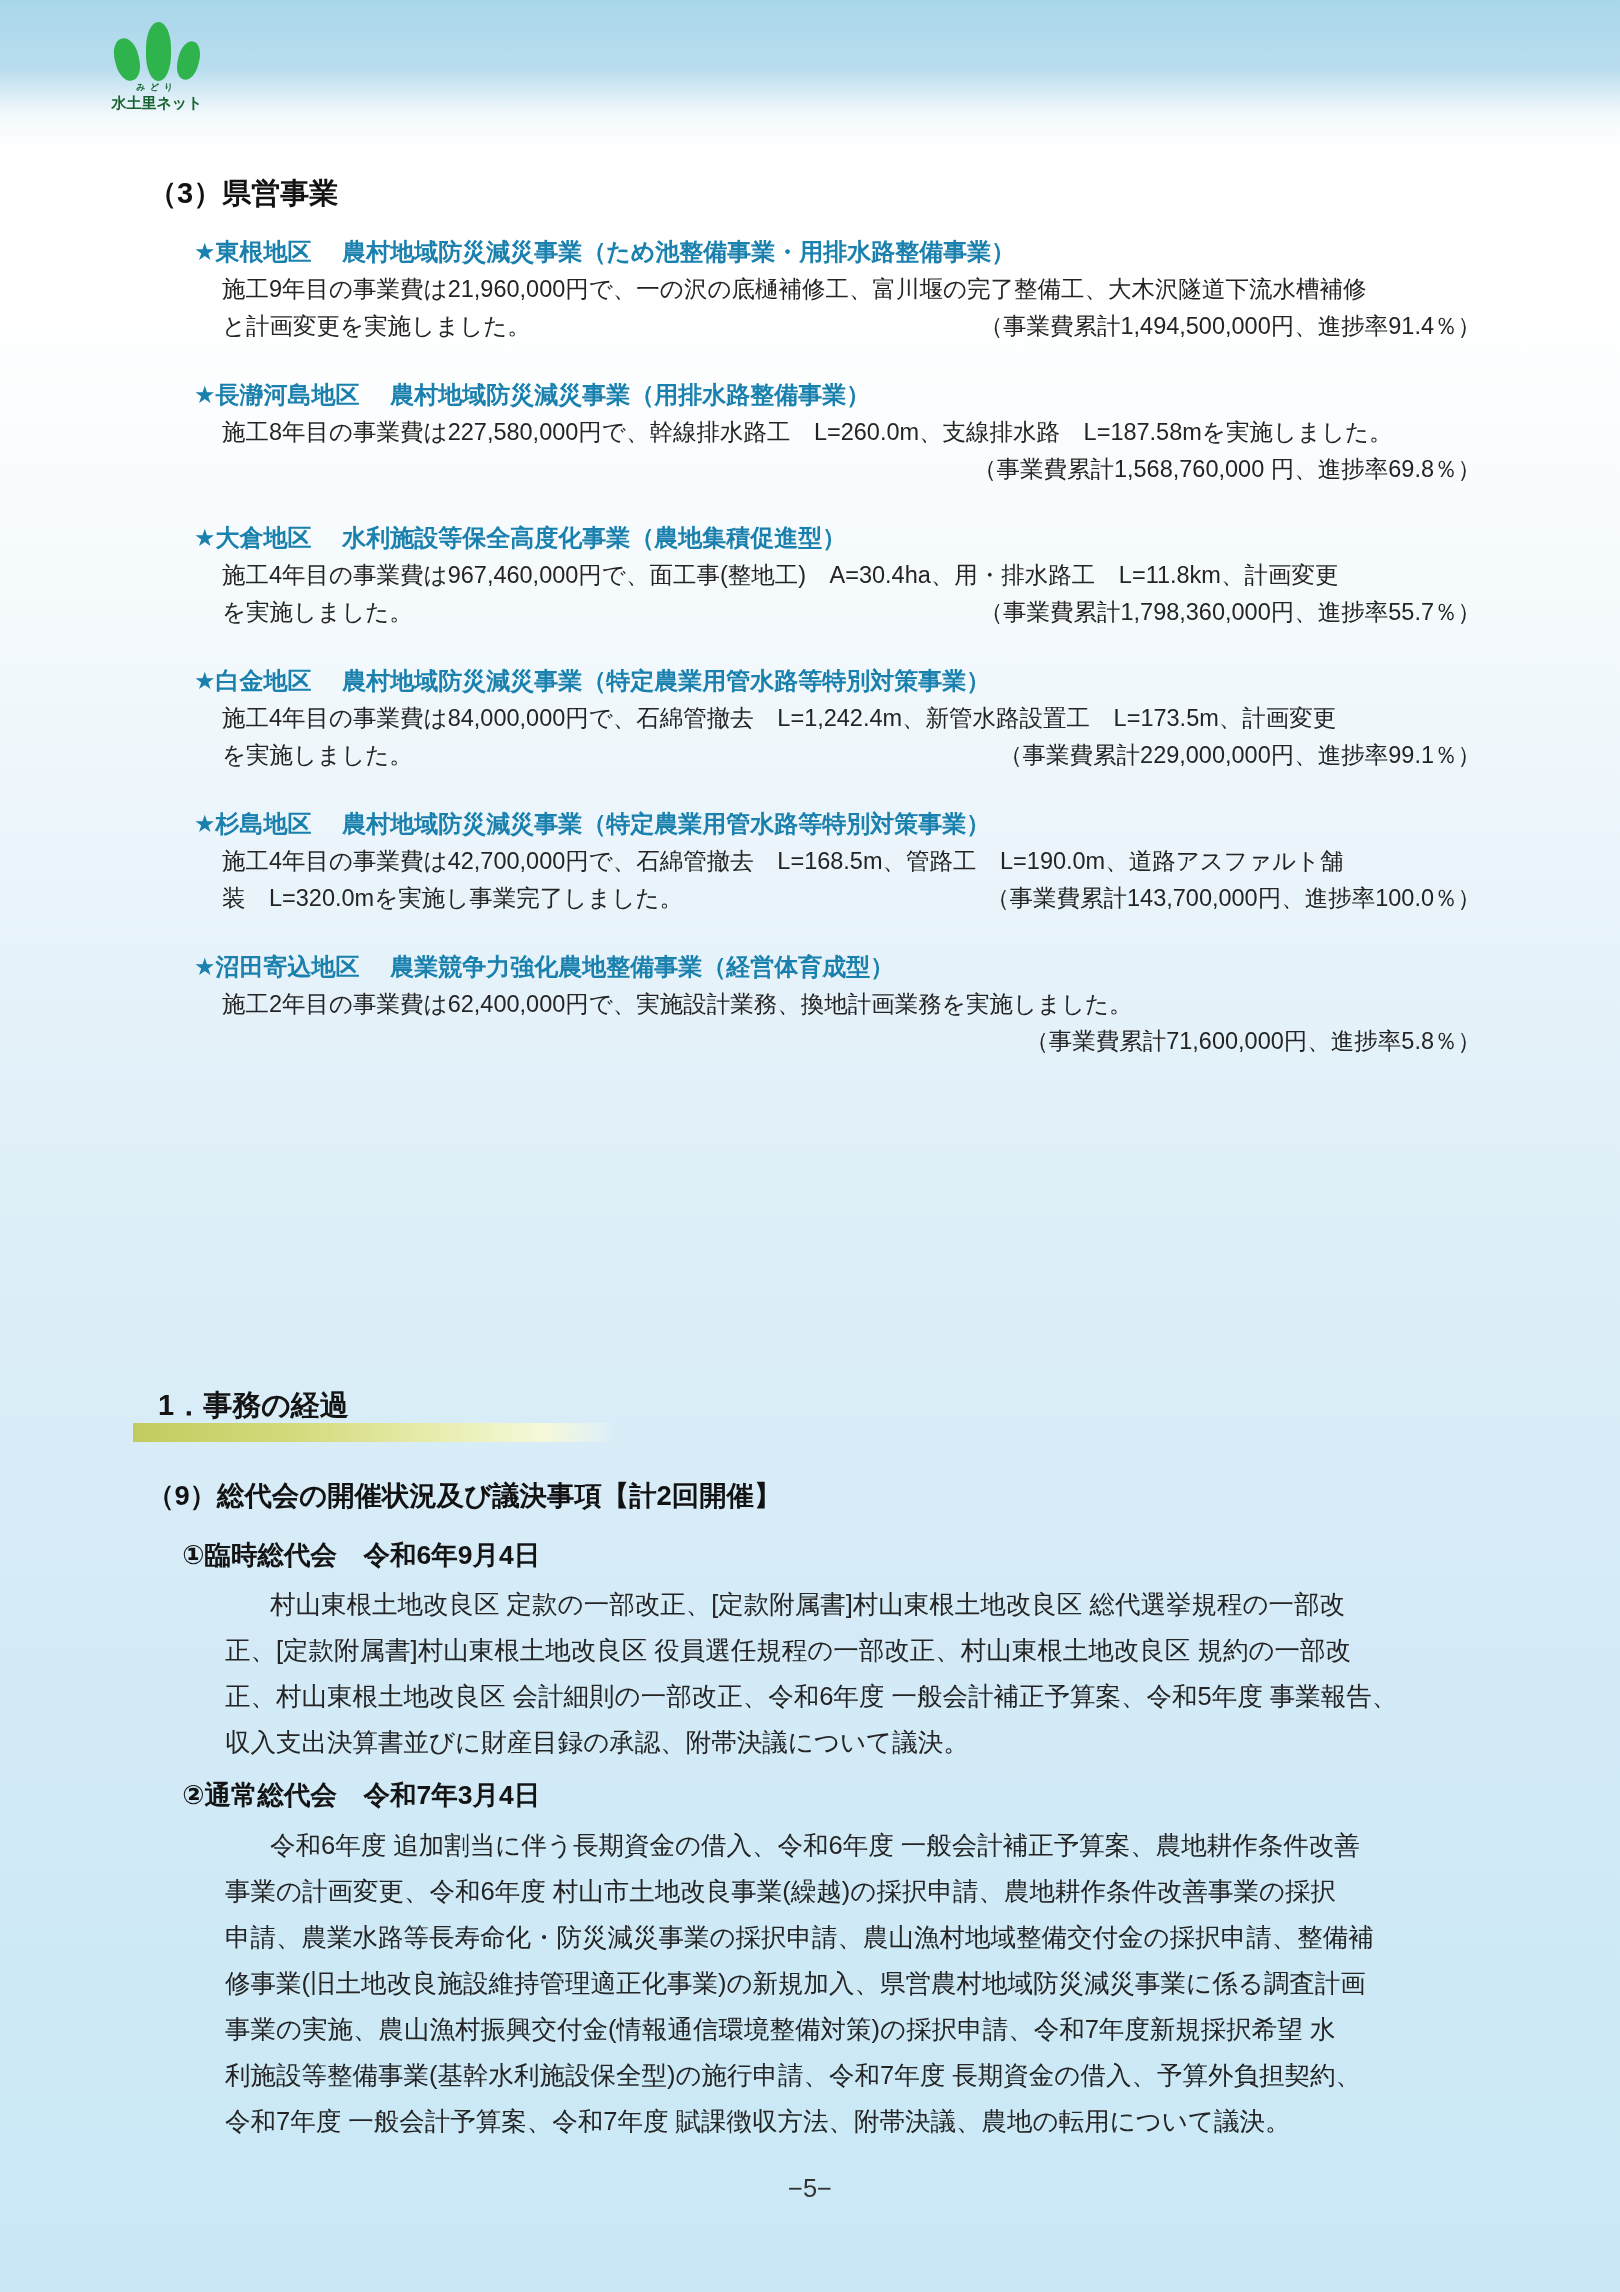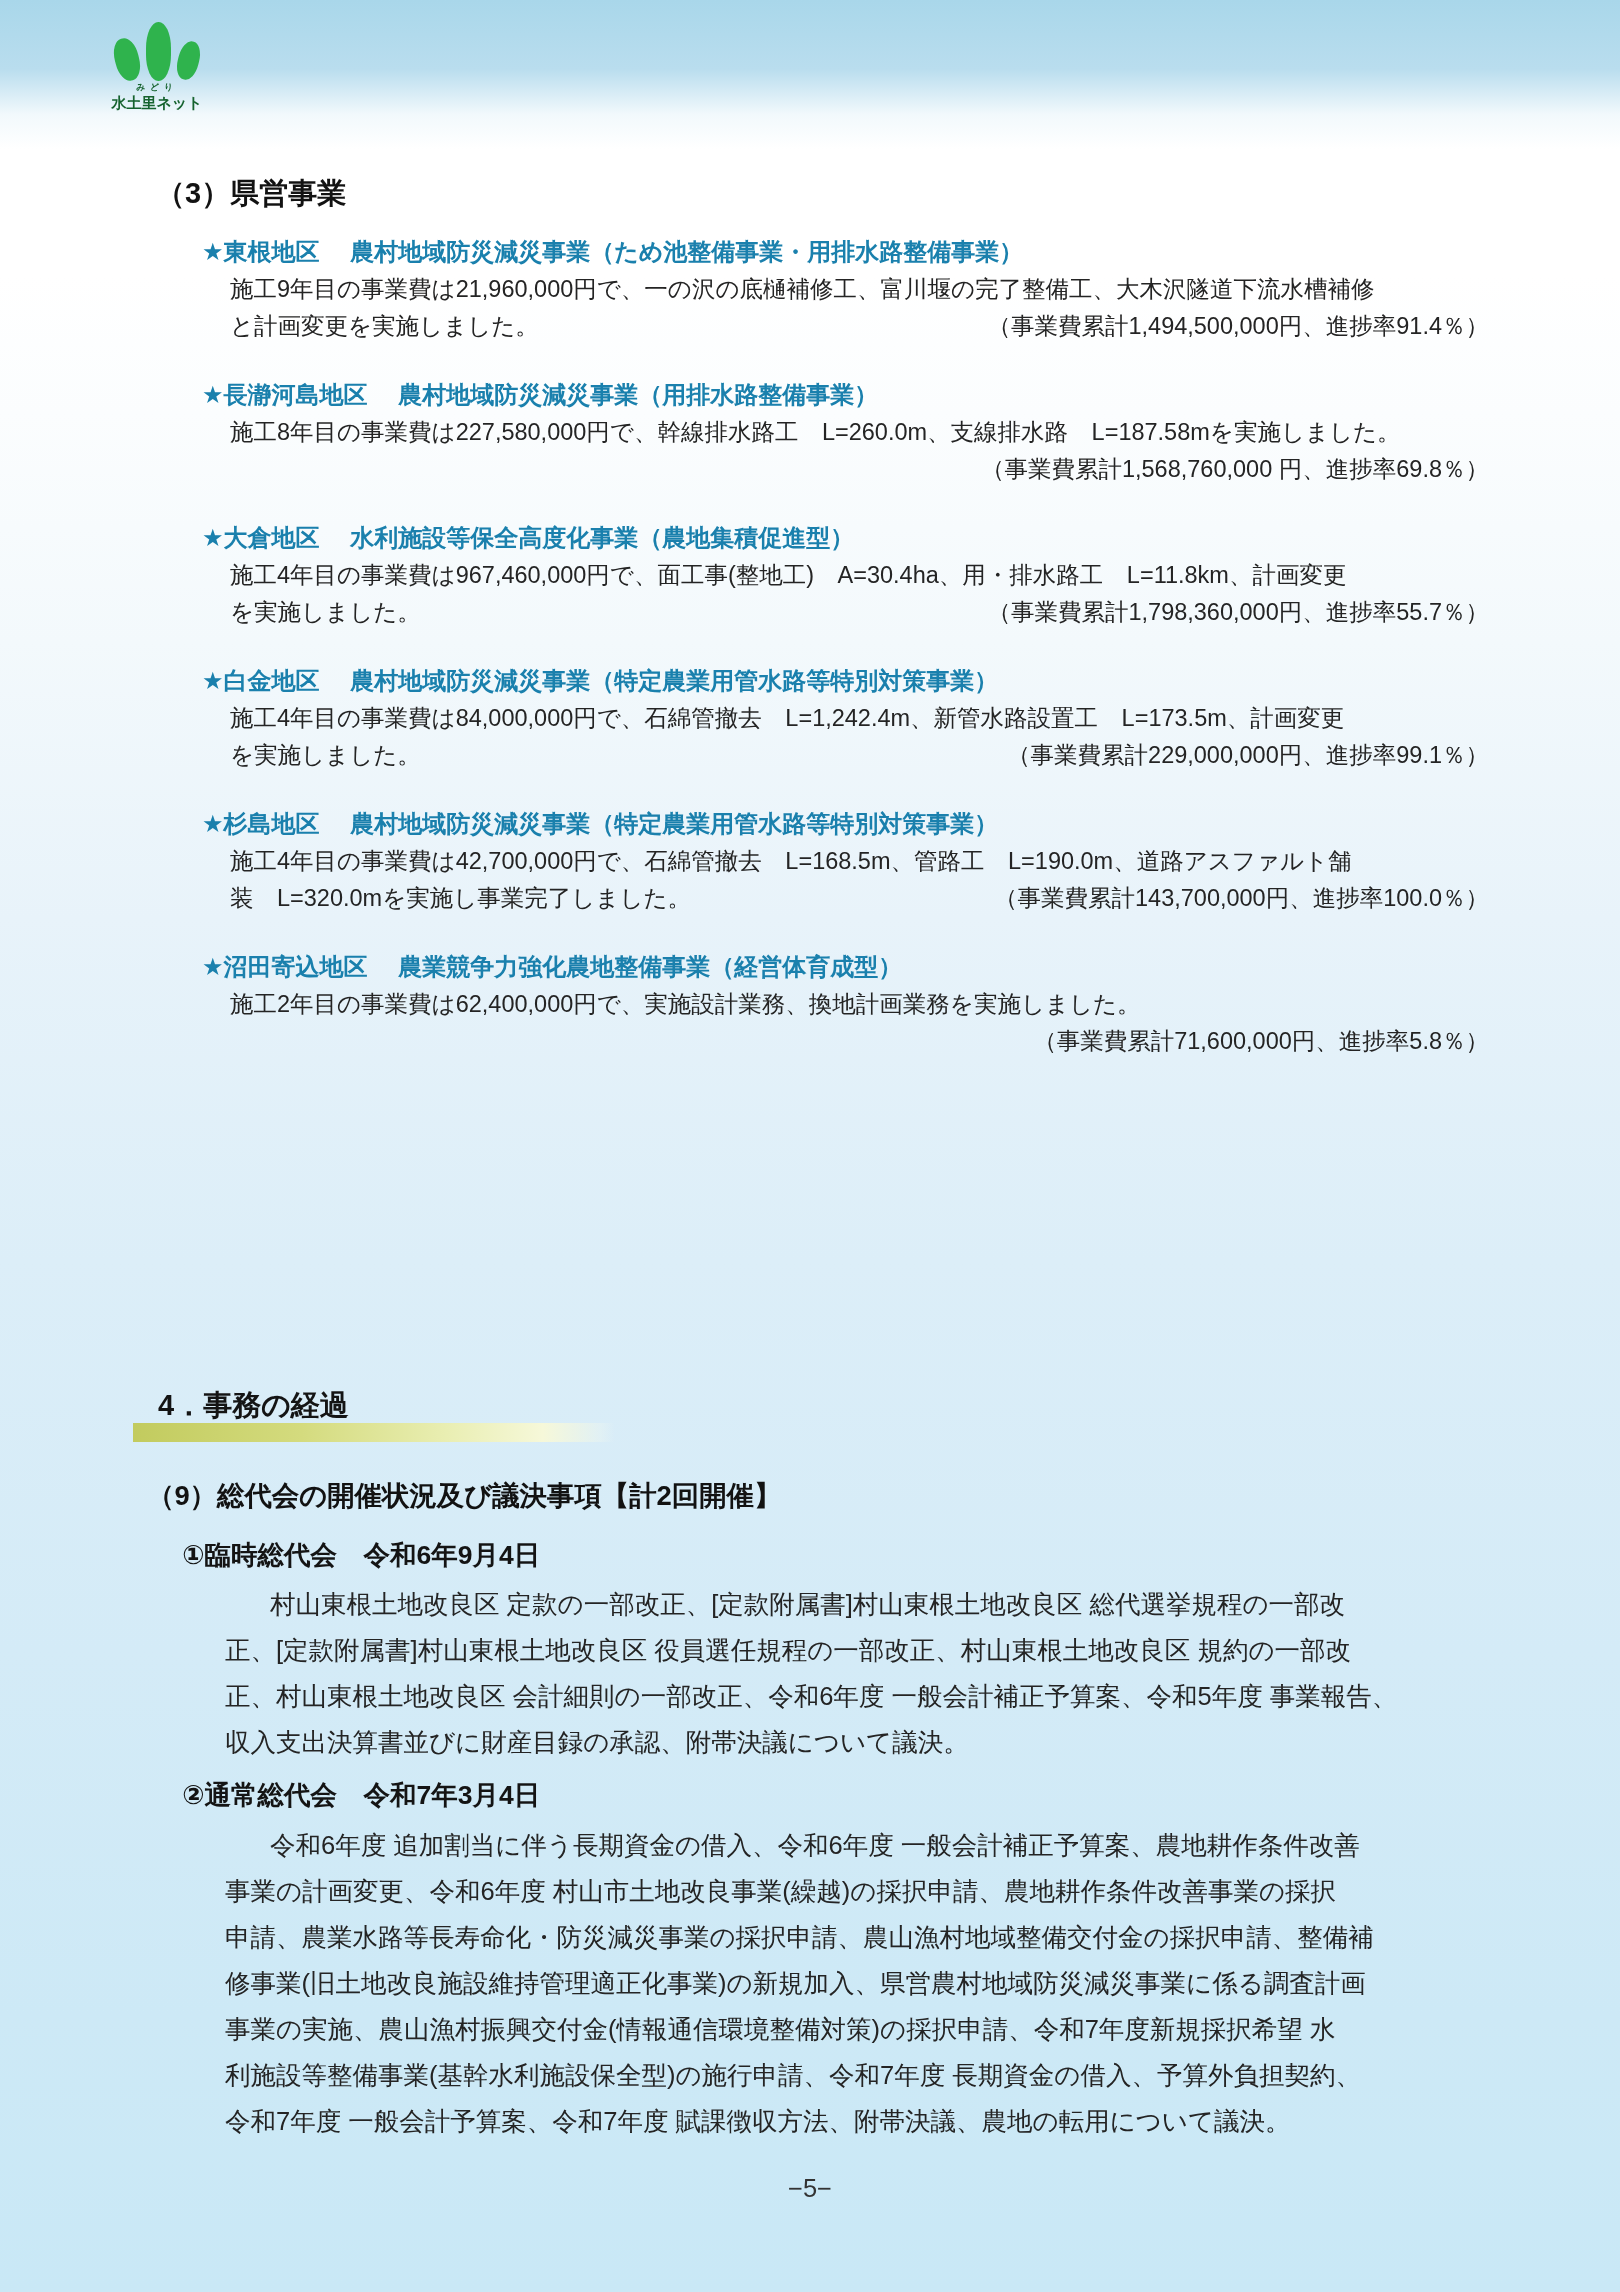--- a/index.html
+++ b/index.html
@@ -21,21 +21,21 @@
   .logo { position: absolute; left: 98px; top: 17.6px; width: 118px; }
   .petals { display: flex; align-items: flex-end; justify-content: center; gap: 6.9px; height: 63px; }
   .petal { background: #2fb34d; }
   .petal-left  { width: 23.5px; height: 43px; border-radius: 48%/46%; transform: rotate(-14deg); }
   .petal-mid   { width: 25.5px; height: 59px; border-radius: 48%/44%; }
   .petal-right { width: 20.6px; height: 39px; border-radius: 48%/46%; transform: rotate(14deg); margin-bottom: 1px; }
   .furigana { margin-top: 1px; text-align: center; font-size: 8.8px; letter-spacing: 4.9px; color: #15622e; font-weight: bold; }
   .logo-text { text-align: center; font-size: 15px; font-weight: bold; color: #15622e; }
 
   
-  .sec-kenei { position: absolute; left: 156px; top: 173px; width: 1335px; }
+  .sec-kenei { position: absolute; left: 148px; top: 173px; width: 1335px; }
   .sec-title { font-size: 29px; font-weight: bold; color: #121212; margin: 0 0 17.6px 0; line-height: 41px; }
   .project { margin-bottom: 30px; }
   .project-heading {
     color: #1a80ad; font-size: 24px; font-weight: bold;
     line-height: 39px; margin-left: 46px; white-space: pre;
   }
   .project-body { margin-left: 74px; width: 1259px; font-size: 23.5px; line-height: 37px; color: #242424; }
   .project-line1 { white-space: pre; }
   .project-row2 { display: flex; justify-content: space-between; white-space: pre; }
   .project-summary { text-align: right; }
@@ -146,21 +146,21 @@
         <div class="project-line1">施工2年目の事業費は62,400,000円で、実施設計業務、換地計画業務を実施しました。</div>
         <div class="project-row2">
           <span></span>
           <span class="project-summary">（事業費累計71,600,000円、進捗率5.8％）</span>
         </div>
       </div>
     </div>
   </div>
 
   <div class="jimu-bar"></div>
-  <div class="jimu-title">4．事務の経過</div>
+  <div class="jimu-title">1．事務の経過</div>
 
   <div class="sec-soukai">
     <div class="soukai-title">（9）総代会の開催状況及び議決事項【計2回開催】</div>
 
     <div class="meeting">
       <div class="meeting-heading">①臨時総代会　令和6年9月4日</div>
       <div class="meeting-body">村山東根土地改良区 定款の一部改正、[定款附属書]村山東根土地改良区 総代選挙規程の一部改
 正、[定款附属書]村山東根土地改良区 役員選任規程の一部改正、村山東根土地改良区 規約の一部改
 正、村山東根土地改良区 会計細則の一部改正、令和6年度 一般会計補正予算案、令和5年度 事業報告、
 収入支出決算書並びに財産目録の承認、附帯決議について議決。</div>

